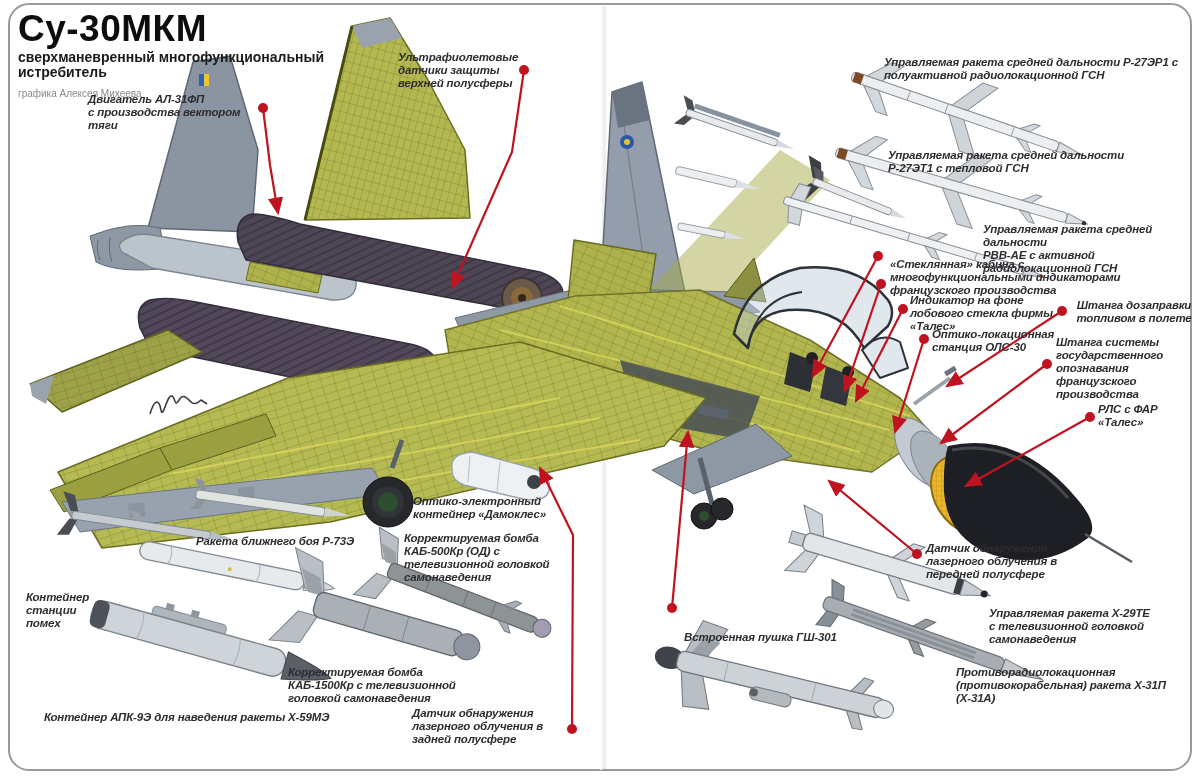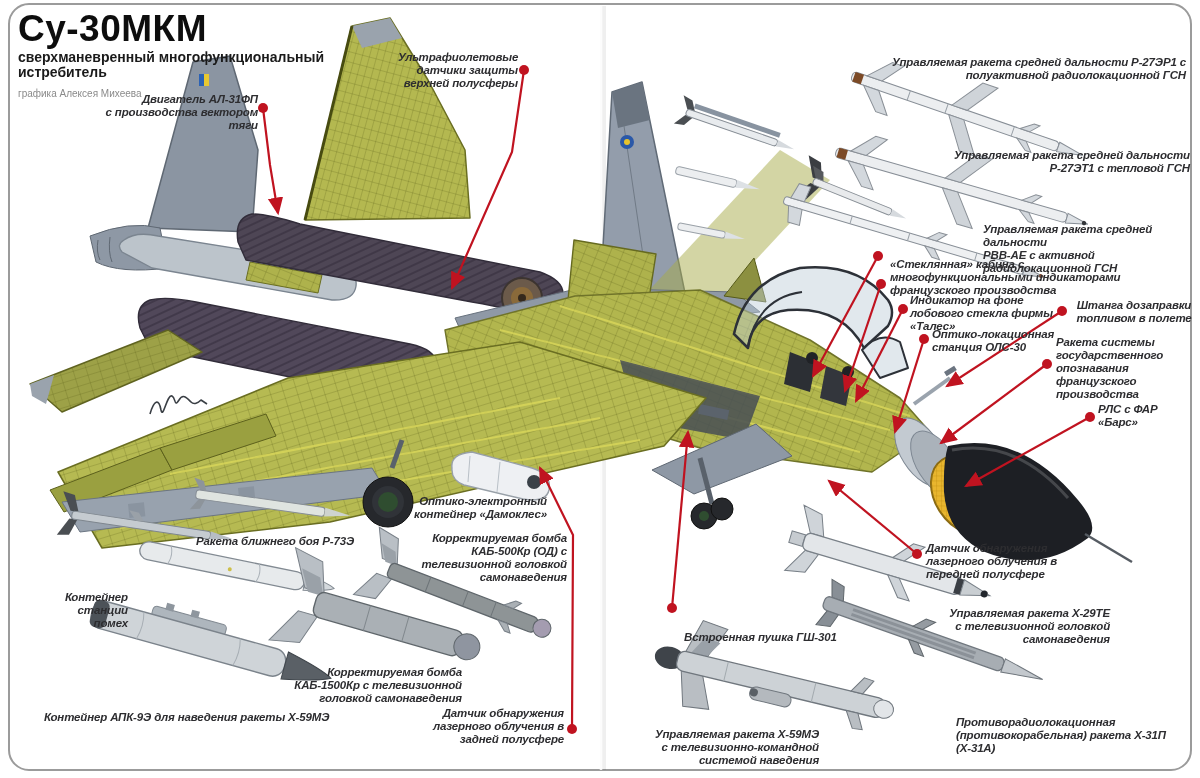--- a/index.html
+++ b/index.html
@@ -9,21 +9,21 @@
   }
   .art{position:absolute;left:0;top:0;}
   .titleblock{position:absolute;left:18px;top:10px;color:#0d0d0d;}
   .title{font-size:37px;font-weight:700;letter-spacing:.5px;line-height:1;margin:0;}
   .subtitle{font-size:14px;font-weight:700;line-height:1.1;margin-top:3px;white-space:pre-line;color:#1a1a1a;}
   .credit{font-size:10px;color:#8a8a8a;margin-top:7px;}
   .lbl{
     position:absolute;font-style:italic;font-weight:700;font-size:11.5px;line-height:1.12;
     color:#2d2d30;white-space:pre-line;letter-spacing:-.15px;
   }
-  .r{text-align:right;}
+  .r{text-align:left;}
   .l{text-align:left;}
 </style>
 </head>
 <body>
 
 <div class="spread">
 
 <svg class="art" width="1200" height="778" viewBox="0 0 1200 778">
   <defs>
     <pattern id="gA" width="13" height="8" patternUnits="userSpaceOnUse" patternTransform="rotate(-17)">
@@ -363,27 +363,27 @@
   <div class="lbl l" style="left:910px;top:294px;width:160px;">Индикатор на фоне
 лобового стекла фирмы
 «Талес»</div>
   <div class="lbl l" style="left:890px;top:258px;width:238px;">«Стеклянная» кабина с
 многофункциональными индикаторами
 французского производства</div>
   <div class="lbl l" style="left:932px;top:328px;width:140px;">Оптико-локационная
 станция ОЛС-30</div>
   <div class="lbl l" style="left:1070px;top:299px;width:128px;text-align:center;">Штанга дозаправки
 топливом в полете</div>
-  <div class="lbl l" style="left:1056px;top:336px;width:118px;">Ракета системы
+  <div class="lbl l" style="left:1056px;top:336px;width:118px;">Штанга системы
 государственного
 опознавания
 французского
 производства</div>
   <div class="lbl l" style="left:1098px;top:403px;width:88px;">РЛС с ФАР
-«Барс»</div>
+«Талес»</div>
   <div class="lbl l" style="left:926px;top:542px;width:142px;">Датчик обнаружения
 лазерного облучения в
 передней полусфере</div>
   <div class="lbl l" style="left:684px;top:599px;width:192px;margin-top:32px;">Встроенная пушка ГШ-301</div>
   <div class="lbl r" style="left:412px;top:707px;width:152px;">Датчик обнаружения
 лазерного облучения в
 задней полусфере</div>
   <div class="lbl r" style="left:413px;top:495px;width:134px;">Оптико-электронный
 контейнер «Дамоклес»</div>
 
@@ -398,23 +398,20 @@
   <div class="lbl r" style="left:26px;top:591px;width:102px;">Контейнер станции
 помех</div>
   <div class="lbl r" style="left:404px;top:532px;width:163px;">Корректируемая бомба
 КАБ-500Кр (ОД) с
 телевизионной головкой
 самонаведения</div>
   <div class="lbl r" style="left:288px;top:666px;width:174px;">Корректируемая бомба
 КАБ-1500Кр с телевизионной
 головкой самонаведения</div>
   <div class="lbl l" style="left:44px;top:711px;width:290px;">Контейнер АПК-9Э для наведения ракеты Х-59МЭ</div>
-  <div class="lbl l" style="left:938px;top:607px;width:172px;text-align:right;">Управляемая ракета Х-29ТЕ
+  <div class="lbl l" style="left:989px;top:607px;width:172px;">Управляемая ракета Х-29ТЕ
 с телевизионной головкой
 самонаведения</div>
-  <div class="lbl l" style="left:956px;top:716px;width:222px;">Противорадиолокационная
+  <div class="lbl l" style="left:956px;top:666px;width:222px;">Противорадиолокационная
 (противокорабельная) ракета Х-31П
 (Х-31А)</div>
-  <div class="lbl r" style="left:655px;top:728px;width:164px;">Управляемая ракета Х-59МЭ
-с телевизионно-командной
-системой наведения</div>
 
 </div>
 
 </body></html>

